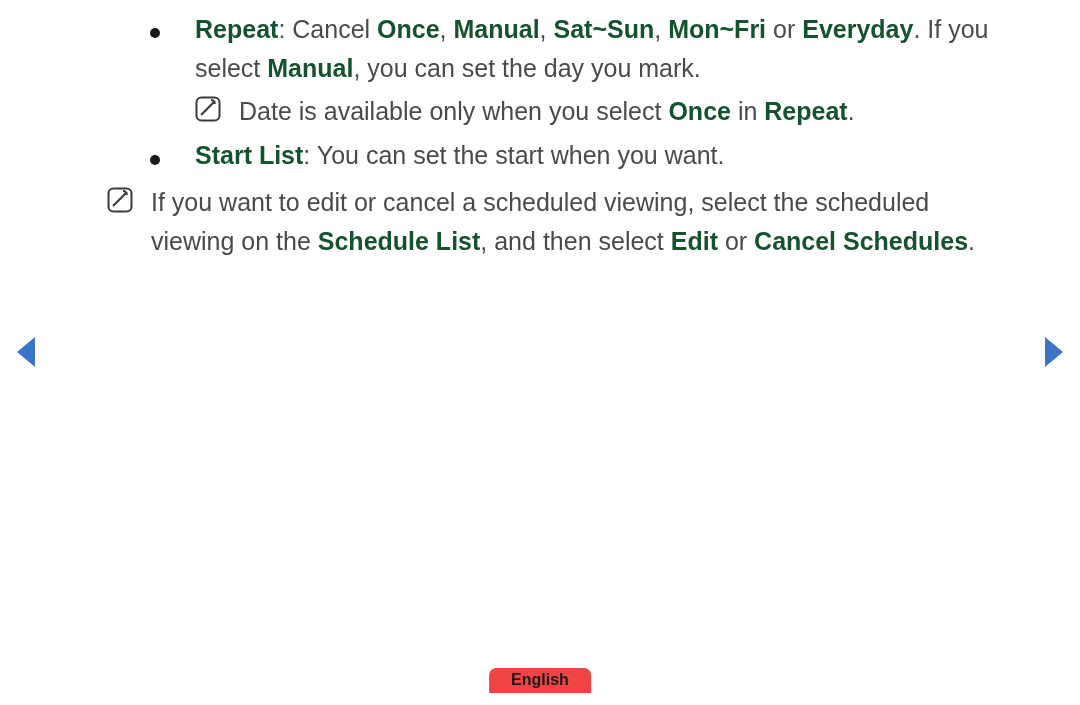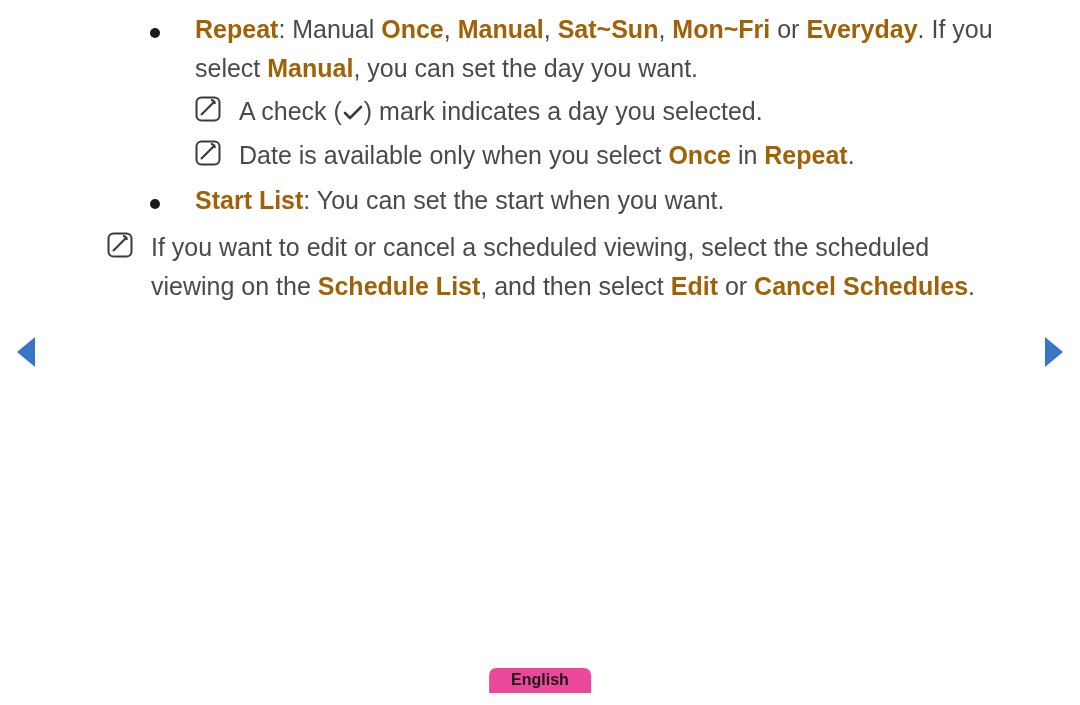--- a/index.html
+++ b/index.html
@@ -56,68 +56,54 @@
   .note-icon-col {
     width: 44px;
     flex: 0 0 44px;
     padding-top: 2px;
   }
   .note-icon {
     display: inline-block;
     width: 26px;
     height: 26px;
   }
-  .hl { color: #a16207; font-weight: 600; }
+  .hl { color: #14532d; font-weight: 600; }
   .check-svg { display:inline-block; vertical-align:-2px; }
   .nav-arrow {
     position: absolute;
     top: 335px;
     cursor: pointer;
   }
   .nav-left { left: 15px; }
   .nav-right { right: 15px; }
   .lang-pill {
     position: absolute;
     bottom: 12px;
     left: 50%;
     transform: translateX(-50%);
-    background: #ec4899;
+    background: #ef4444;
     color: #1a1a1a;
     font-size: 16px;
     font-weight: 600;
     padding: 3px 22px 4px 22px;
     border-radius: 7px 7px 0 0;
   }
 </style>
 </head>
 <body>
 
 <div class="content">
 
   <div class="bullet-row">
     <div class="bullet-col"><span class="bullet-dot"></span></div>
     <div class="text-col">
-      <span class="hl">Repeat</span><span>: Manual </span><span class="hl">Once</span><span>, </span><span class="hl">Manual</span><span>, </span><span class="hl">Sat~Sun</span><span>, </span><span class="hl">Mon~Fri</span><span> or </span><span class="hl">Everyday</span><span>. If you select </span><span class="hl">Manual</span><span>, you can set the day you want.</span>
+      <span class="hl">Repeat</span><span>: Cancel </span><span class="hl">Once</span><span>, </span><span class="hl">Manual</span><span>, </span><span class="hl">Sat~Sun</span><span>, </span><span class="hl">Mon~Fri</span><span> or </span><span class="hl">Everyday</span><span>. If you select </span><span class="hl">Manual</span><span>, you can set the day you mark.</span>
     </div>
   </div>
 
-  <div class="note-row">
-    <div class="note-icon-col">
-      <svg class="note-icon" viewBox="0 0 26 26">
-        <rect x="1.5" y="1.5" width="23" height="23" rx="5" ry="5" fill="none" stroke="#3a3a3a" stroke-width="2"></rect>
-        <path d="M6 19 L20 5" fill="none" stroke="#3a3a3a" stroke-width="2.2"></path>
-        <path d="M16 4 Q19 4 20 8" fill="none" stroke="#3a3a3a" stroke-width="2"></path>
-      </svg>
-    </div>
-    <div class="text-col">
-      <span>A check (</span><svg class="check-svg" width="22" height="18" viewBox="0 0 22 18">
-          <path d="M3 9 L8 14 L19 3" fill="none" stroke="#3a3a3a" stroke-width="2.6" stroke-linecap="round" stroke-linejoin="round"></path>
-        </svg><span>) mark indicates a day you selected.</span>
-    </div>
-  </div>
 
 
   <div class="note-row">
     <div class="note-icon-col">
       <svg class="note-icon" viewBox="0 0 26 26">
         <rect x="1.5" y="1.5" width="23" height="23" rx="5" ry="5" fill="none" stroke="#3a3a3a" stroke-width="2"></rect>
         <path d="M6 19 L20 5" fill="none" stroke="#3a3a3a" stroke-width="2.2"></path>
         <path d="M16 4 Q19 4 20 8" fill="none" stroke="#3a3a3a" stroke-width="2"></path>
       </svg>
     </div>

